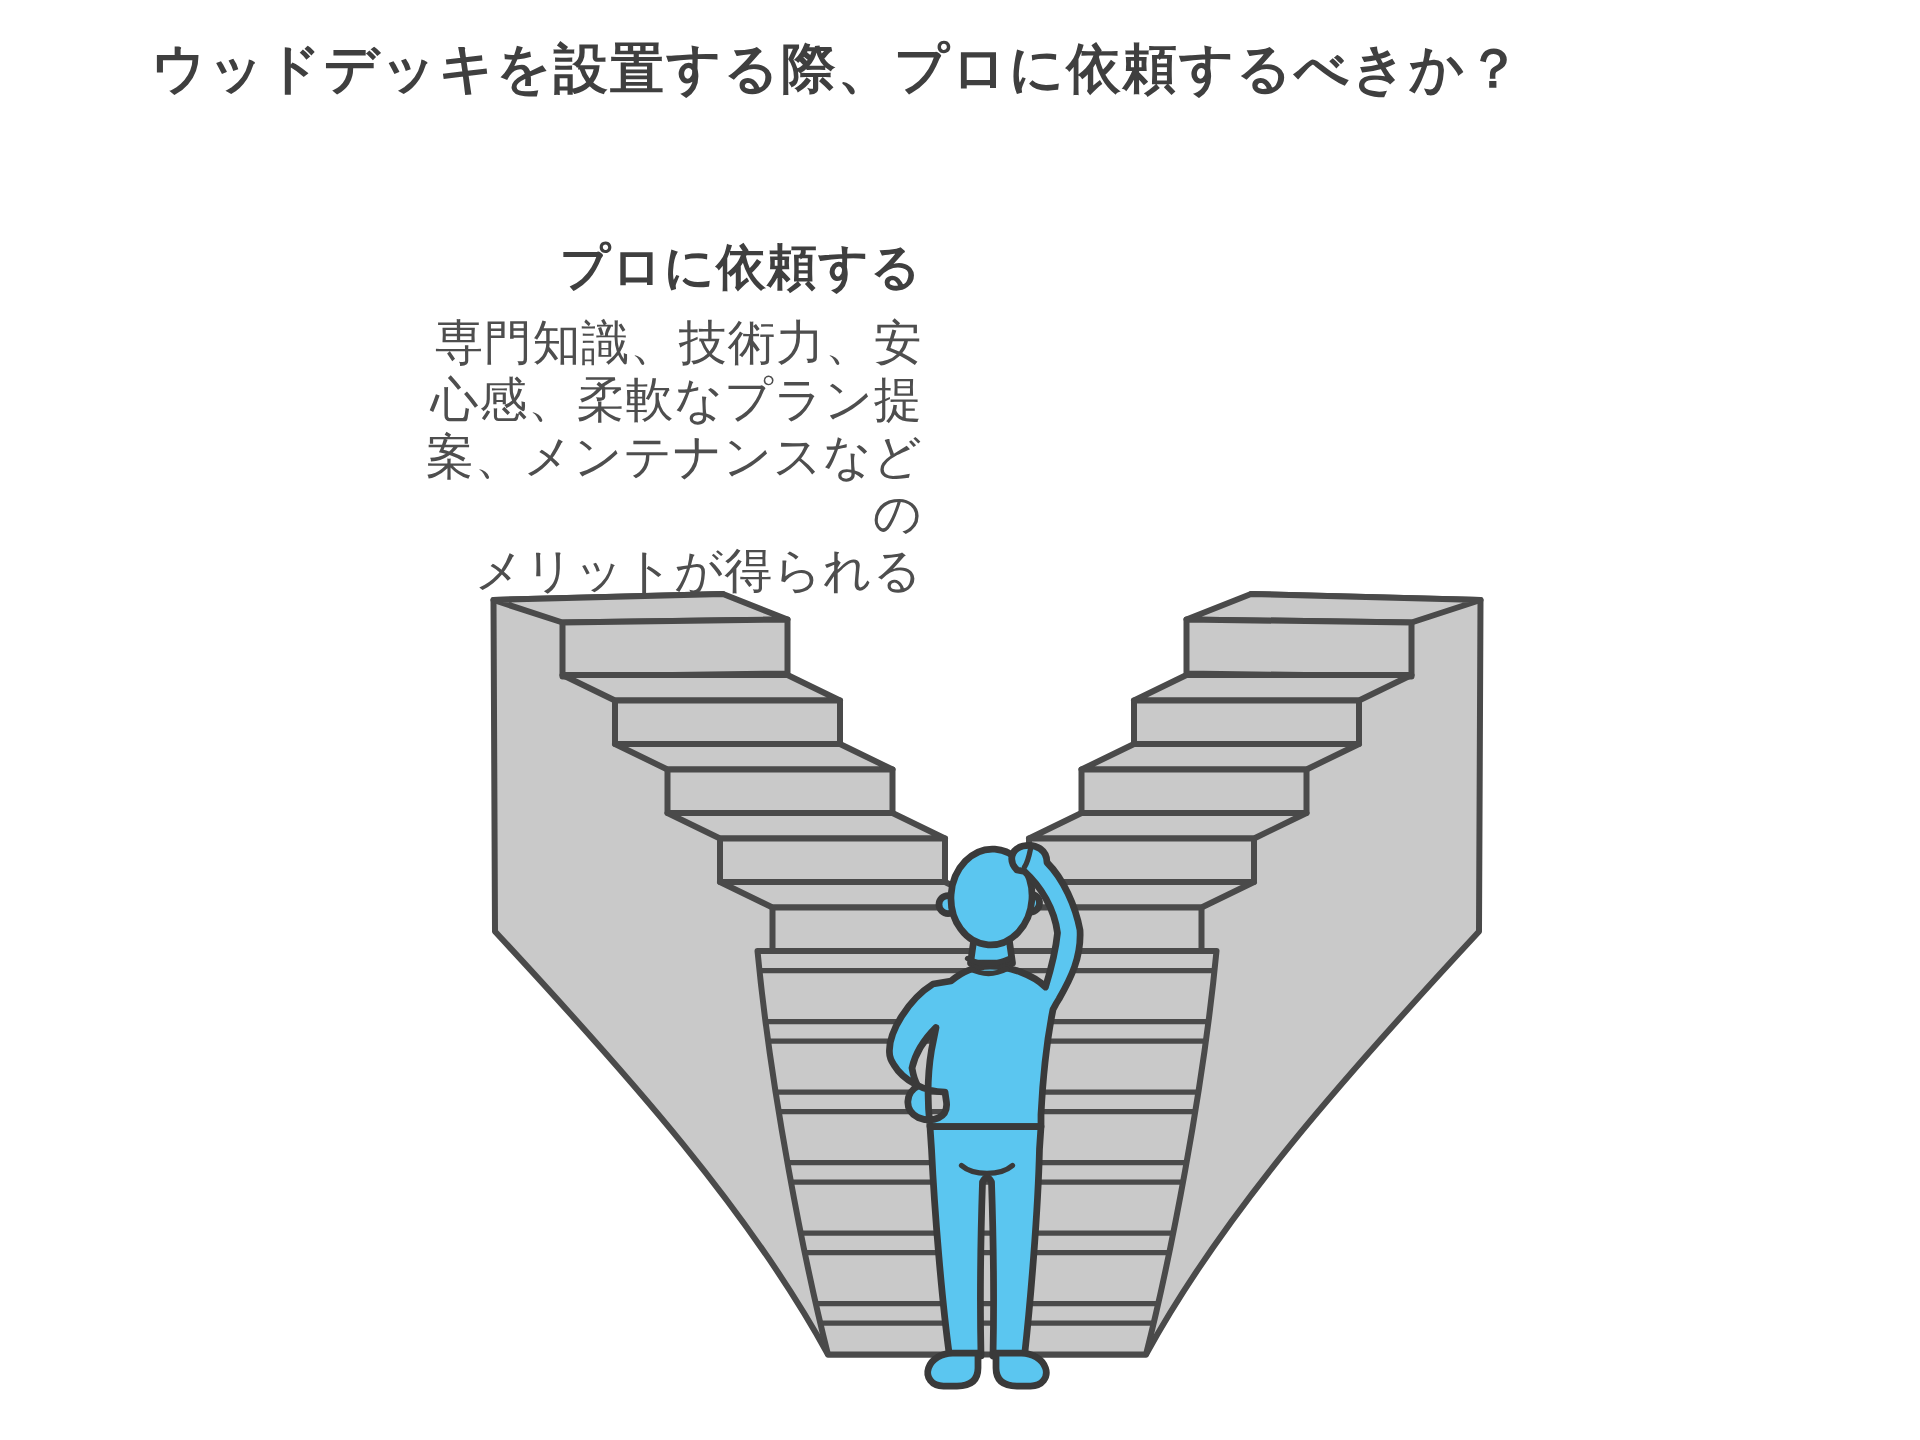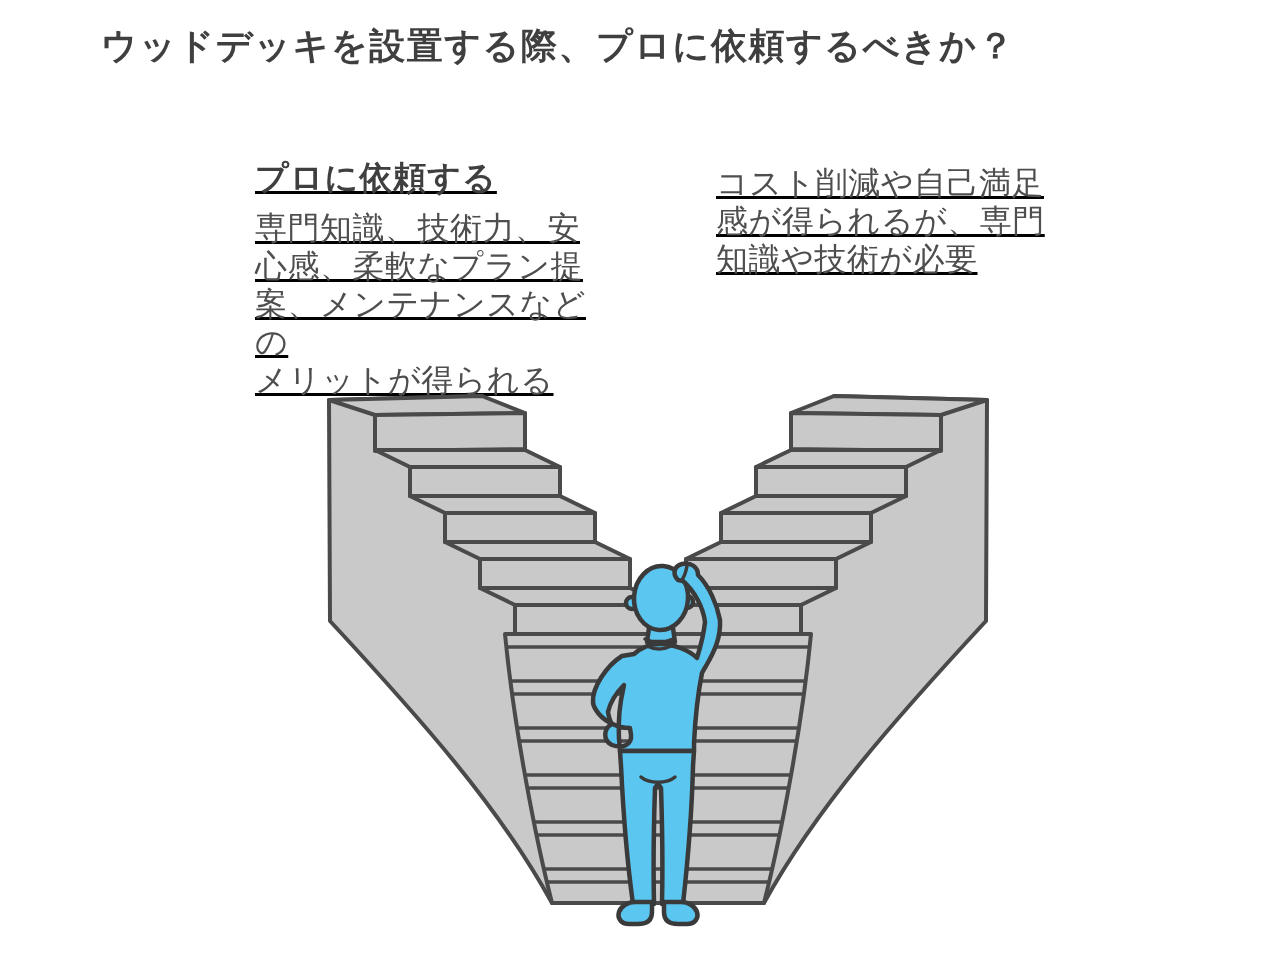--- a/index.html
+++ b/index.html
@@ -6,21 +6,21 @@
   body{
     width:1280px;height:960px;position:relative;overflow:hidden;
     background:var(--background,#ffffff);
     font-family:"Liberation Sans","DejaVu Sans",sans-serif;
   }
   .page-title{
     position:absolute;top:22px;left:0;width:1116px;
     text-align:center;font-size:36px;font-weight:bold;
     letter-spacing:1.5px;color:var(--text-strong,#3f3f3f);
   }
-  .option-col{position:absolute;text-align:left;text-decoration:underline;}
+  .option-col{position:absolute;text-align:right;}
   .option-col .heading{
     font-size:33px;font-weight:bold;letter-spacing:1px;
     color:var(--text-strong,#3f3f3f);
   }
   .option-col .desc{
     margin-top:8px;font-size:32px;line-height:38px;font-weight:500;
     color:var(--text-body,#4e4e4e);white-space:pre-line;letter-spacing:.5px;
   }
   .col-left{left:255px;top:156px;width:360px;}
   .col-right{left:716px;top:156px;width:350px;}
@@ -47,23 +47,20 @@
 
 <div class="option-col col-left">
   <div class="heading">プロに依頼する</div>
   <div class="desc">専門知識、技術力、安
 心感、柔軟なプラン提
 案、メンテナンスなどの
 メリットが得られる</div>
 </div>
 
 <div class="option-col col-right">
-  <div class="desc">コスト削減や自己満足
-感が得られるが、専門
-知識や技術が必要</div>
 </div>
 
 <svg class="illustration" width="700" height="572" viewBox="0 0 700 572">
   <defs>
     <clipPath id="colclip">
       <path d="M205,246 C214,340 236,452 252,515 L464,515 C480,452 502,340 511,246 Z"></path>
     </clipPath>
   </defs>
 
   <g id="halfL">

